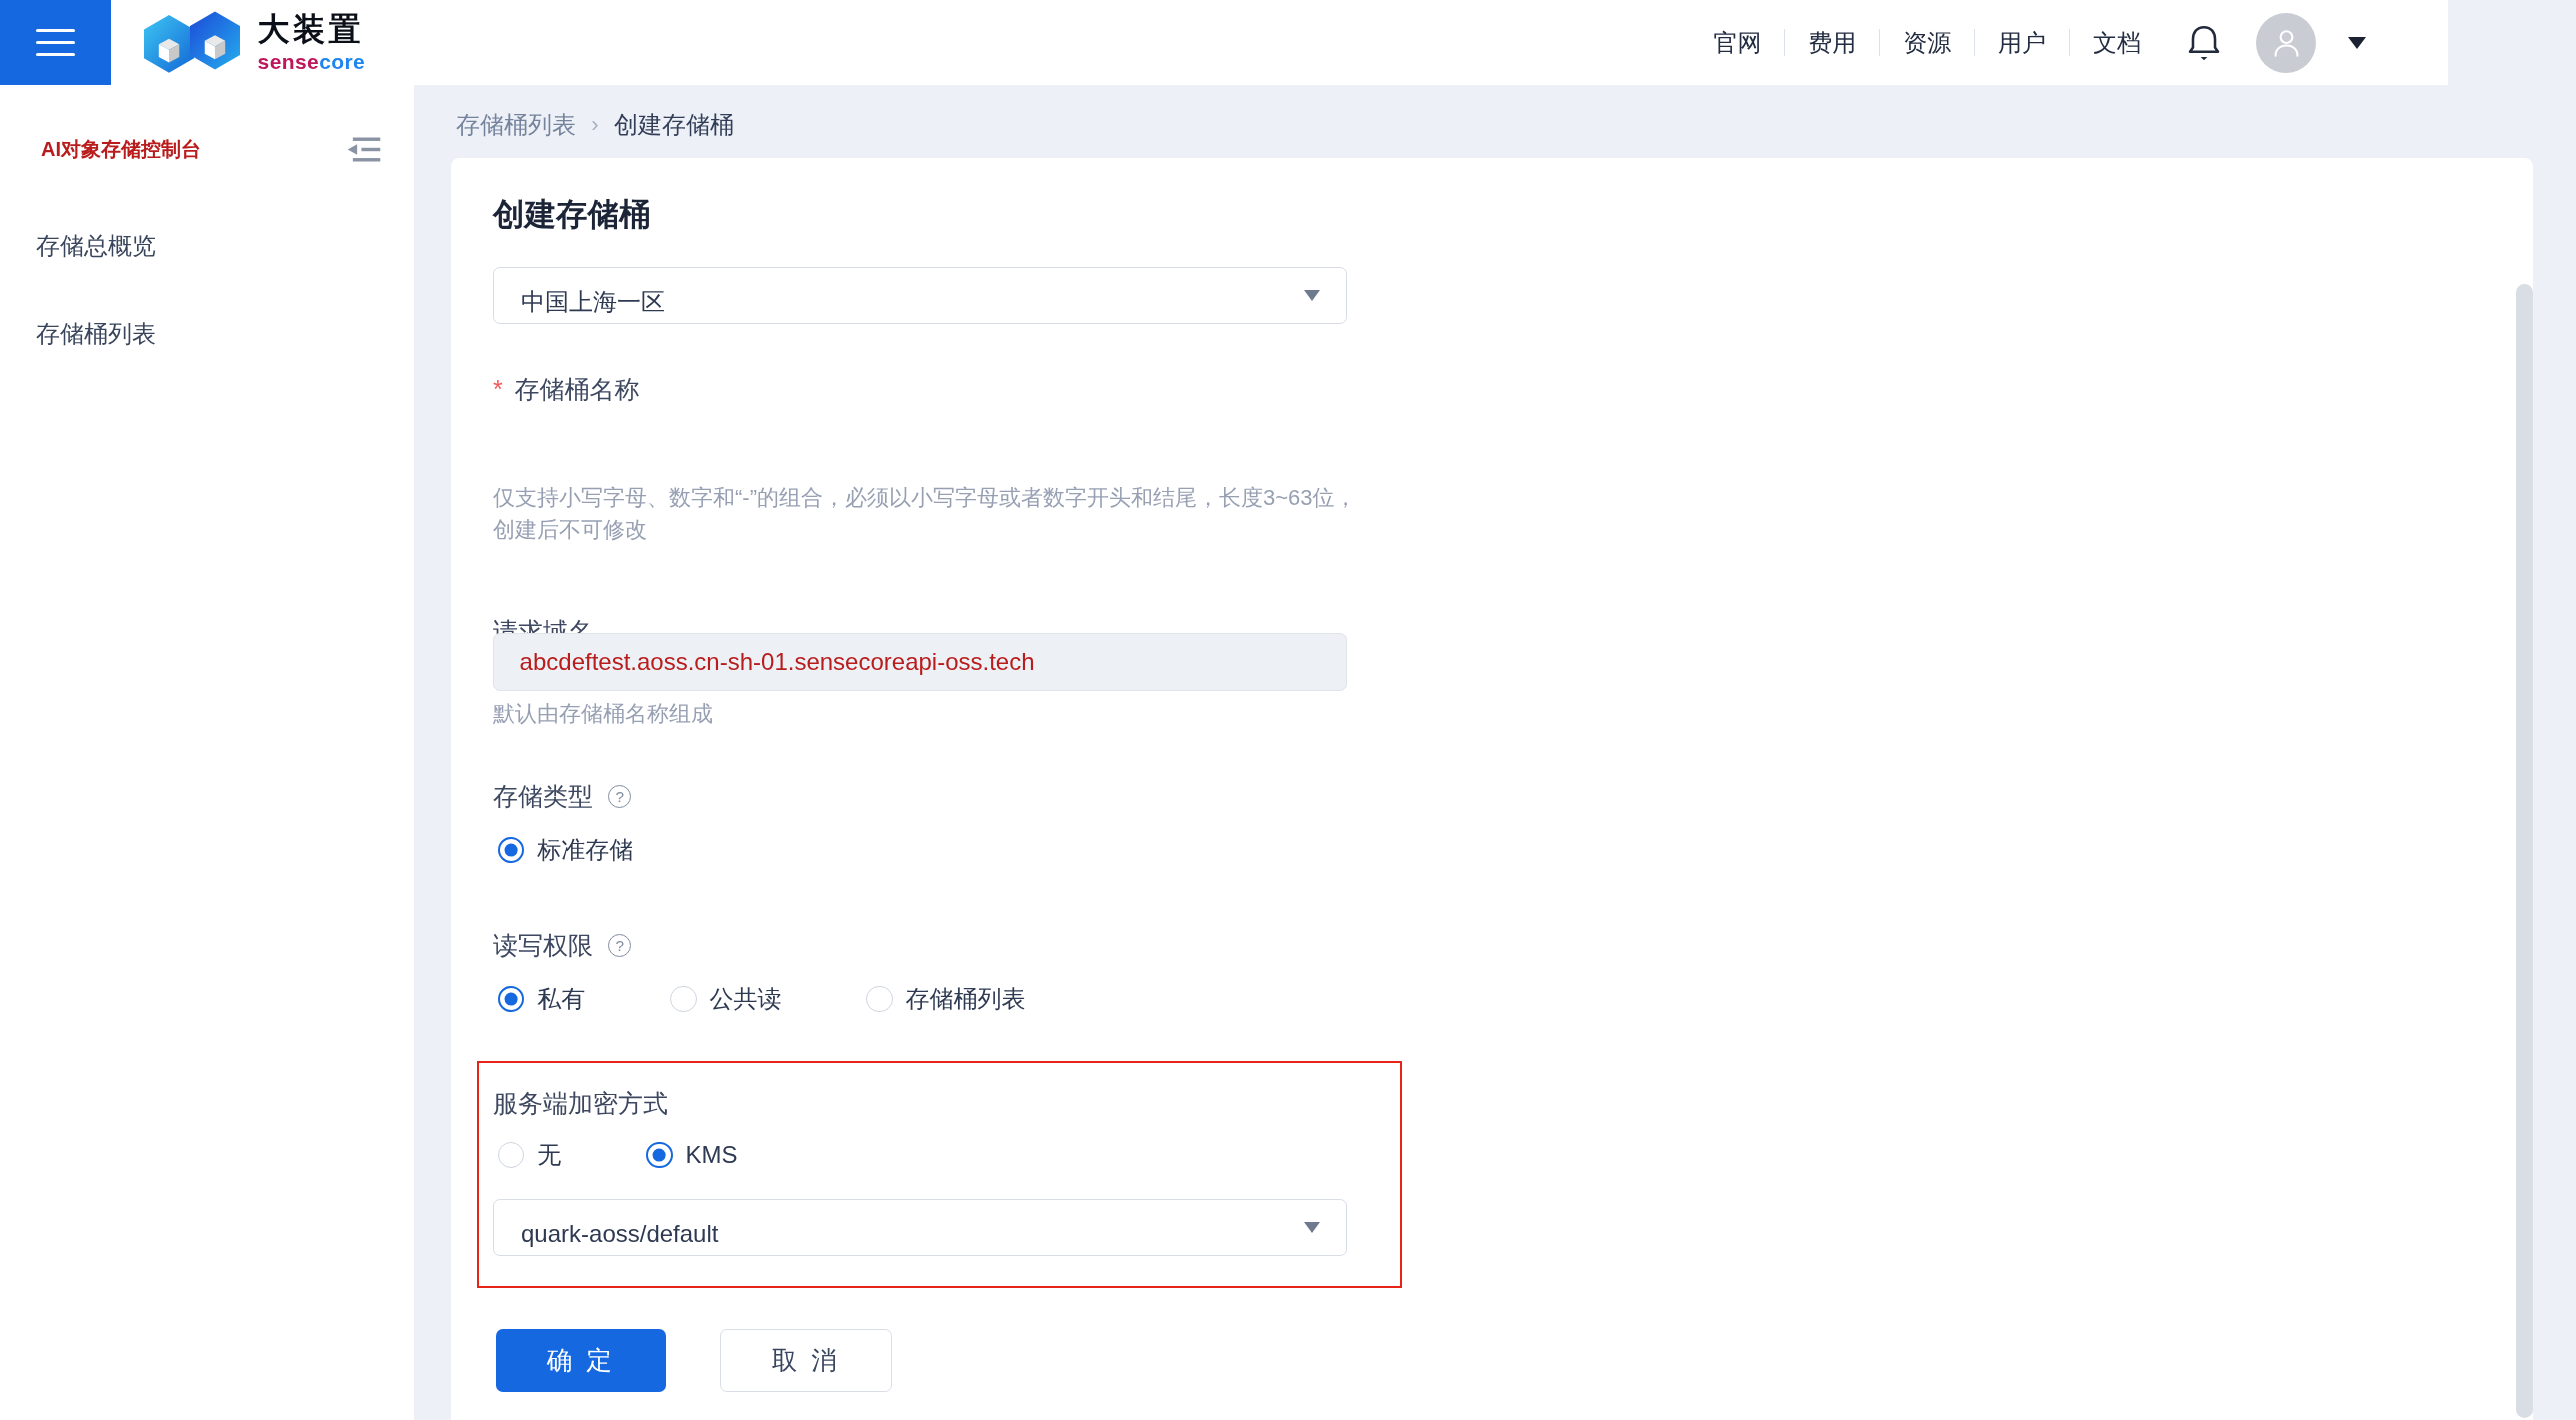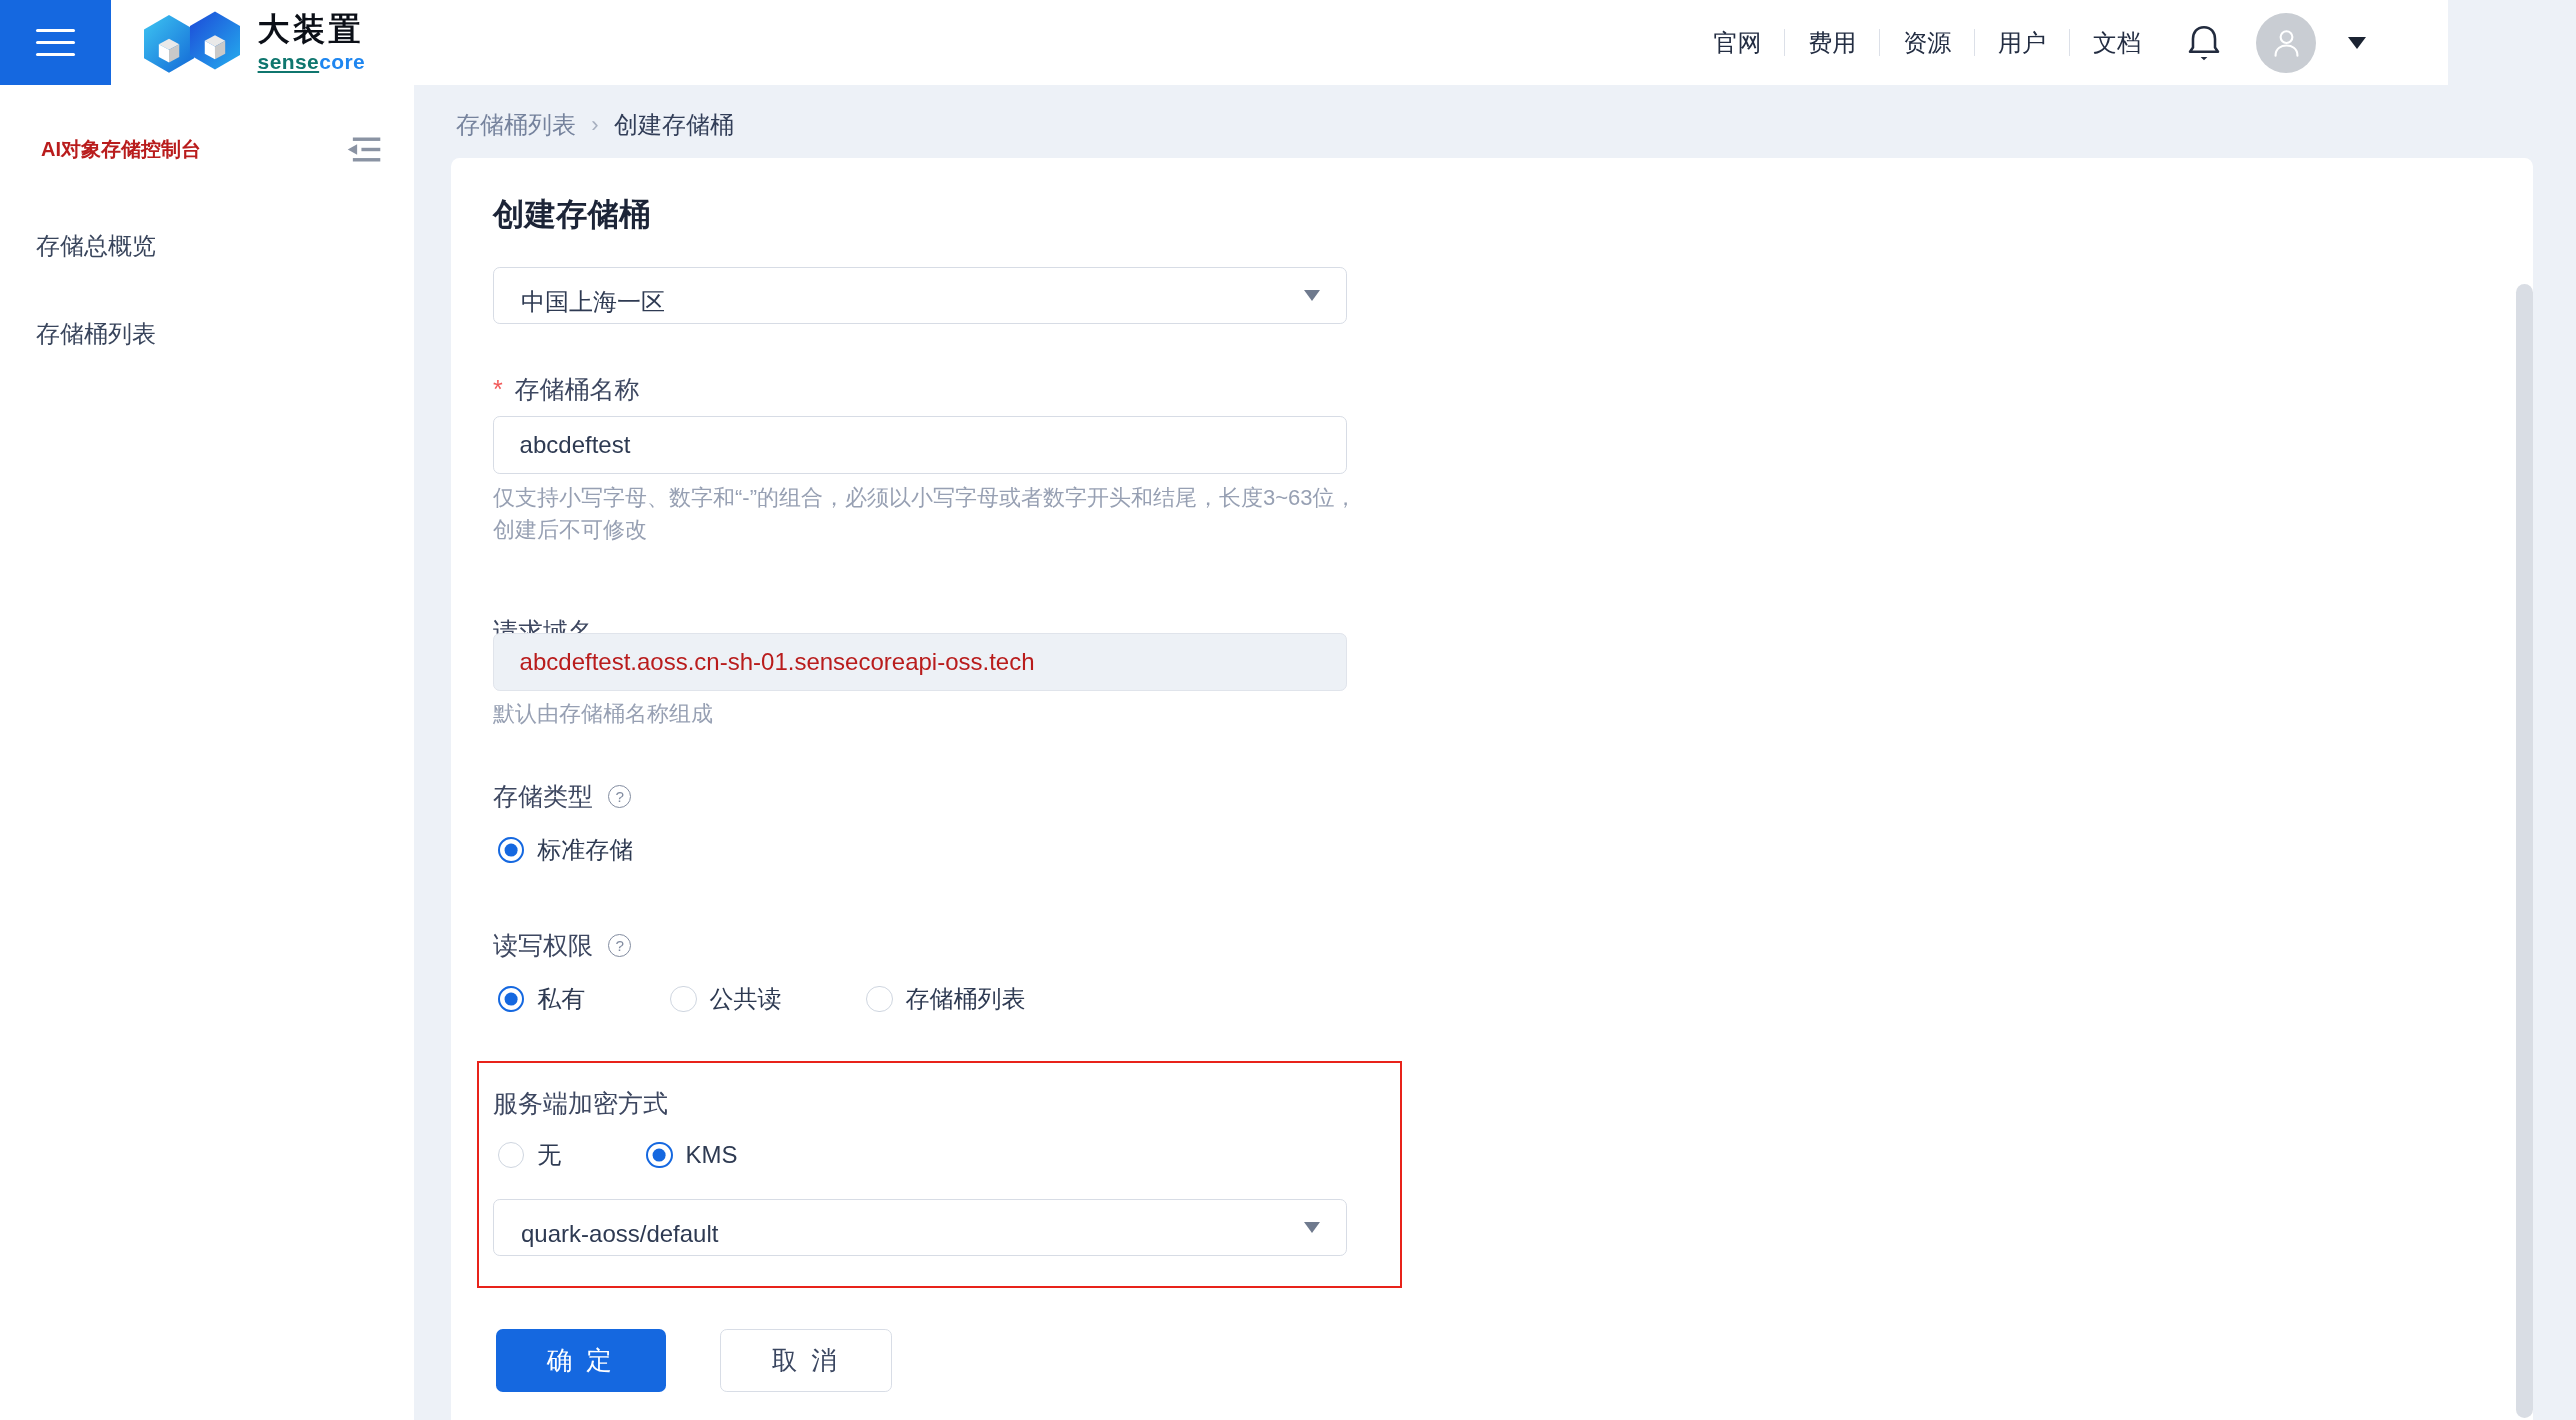--- a/index.html
+++ b/index.html
@@ -7,21 +7,21 @@
   body { font-family:"Liberation Sans","DejaVu Sans",sans-serif; background:#EDF1F7; position:relative; color:#2E3A52; }
 
   
   .navbar { position:absolute; top:0; left:0; width:2448px; height:85px; background:#ffffff; display:flex; align-items:center; z-index:5; }
   .hamburger { width:111px; height:85px; background:#1568E0; display:flex; flex-direction:column; justify-content:center; align-items:center; gap:8.5px; cursor:pointer; }
   .hamburger span { display:block; width:39px; height:3.4px; background:#ffffff; border-radius:1.7px; }
   .logo { display:flex; align-items:center; margin-left:29px; gap:13.6px; }
   .logo-text { display:flex; flex-direction:column; line-height:1; }
   .logo-cn { font-size:32px; font-weight:bold; color:#0B0F17; letter-spacing:3.4px; }
   .logo-sub { font-size:21px; font-weight:bold; margin-top:5.1px; letter-spacing:0.4px; }
-  .logo-sub .sense { color:#0f766e;text-decoration:underline; }
+  .logo-sub .sense { color:#be185d; }
   .logo-sub .core { color:#1E86F0; }
 
   .nav-right { margin-left:auto; display:flex; align-items:center; margin-right:82px; }
   .nav-item { font-size:24px; color:#232D42; padding:0 23px; cursor:pointer; white-space:nowrap; }
   .nav-sep { width:0.9px; height:27px; background:#DCE0E8; }
   .bell-wrap { margin:0 34px 0 22px; cursor:pointer; display:flex; align-items:center; }
   .avatar { width:60px; height:60px; border-radius:50%; background:#C9CDD3; display:flex; align-items:center; justify-content:center; cursor:pointer; }
   .caret-down { width:0; height:0; border-left:9.4px solid transparent; border-right:9.4px solid transparent; border-top:12px solid #1B2332; margin-left:32px; cursor:pointer; }
 
   
@@ -172,21 +172,20 @@
 
   <div class="select-box region-select">
     <span class="sel-text">中国上海一区</span>
     <span class="sel-caret"></span>
   </div>
 
   <div class="fld-label lbl-name">
     <span class="req-star">*</span>
     <span>存储桶名称</span>
   </div>
-  <input class="text-input inp-name" type="text" value="abcdeftest" style="">
   <div class="fld-help help-name">仅支持小写字母、数字和“-”的组合，必须以小写字母或者数字开头和结尾，长度3~63位，创建后不可修改</div>
 
   <div class="fld-label lbl-domain">
     <span>请求域名</span>
   </div>
   <input class="text-input inp-domain" type="text" disabled="" value="abcdeftest.aoss.cn-sh-01.sensecoreapi-oss.tech" style="">
   <div class="fld-help help-domain">默认由存储桶名称组成</div>
 
   <div class="fld-label lbl-storage">
     <span>存储类型</span>

